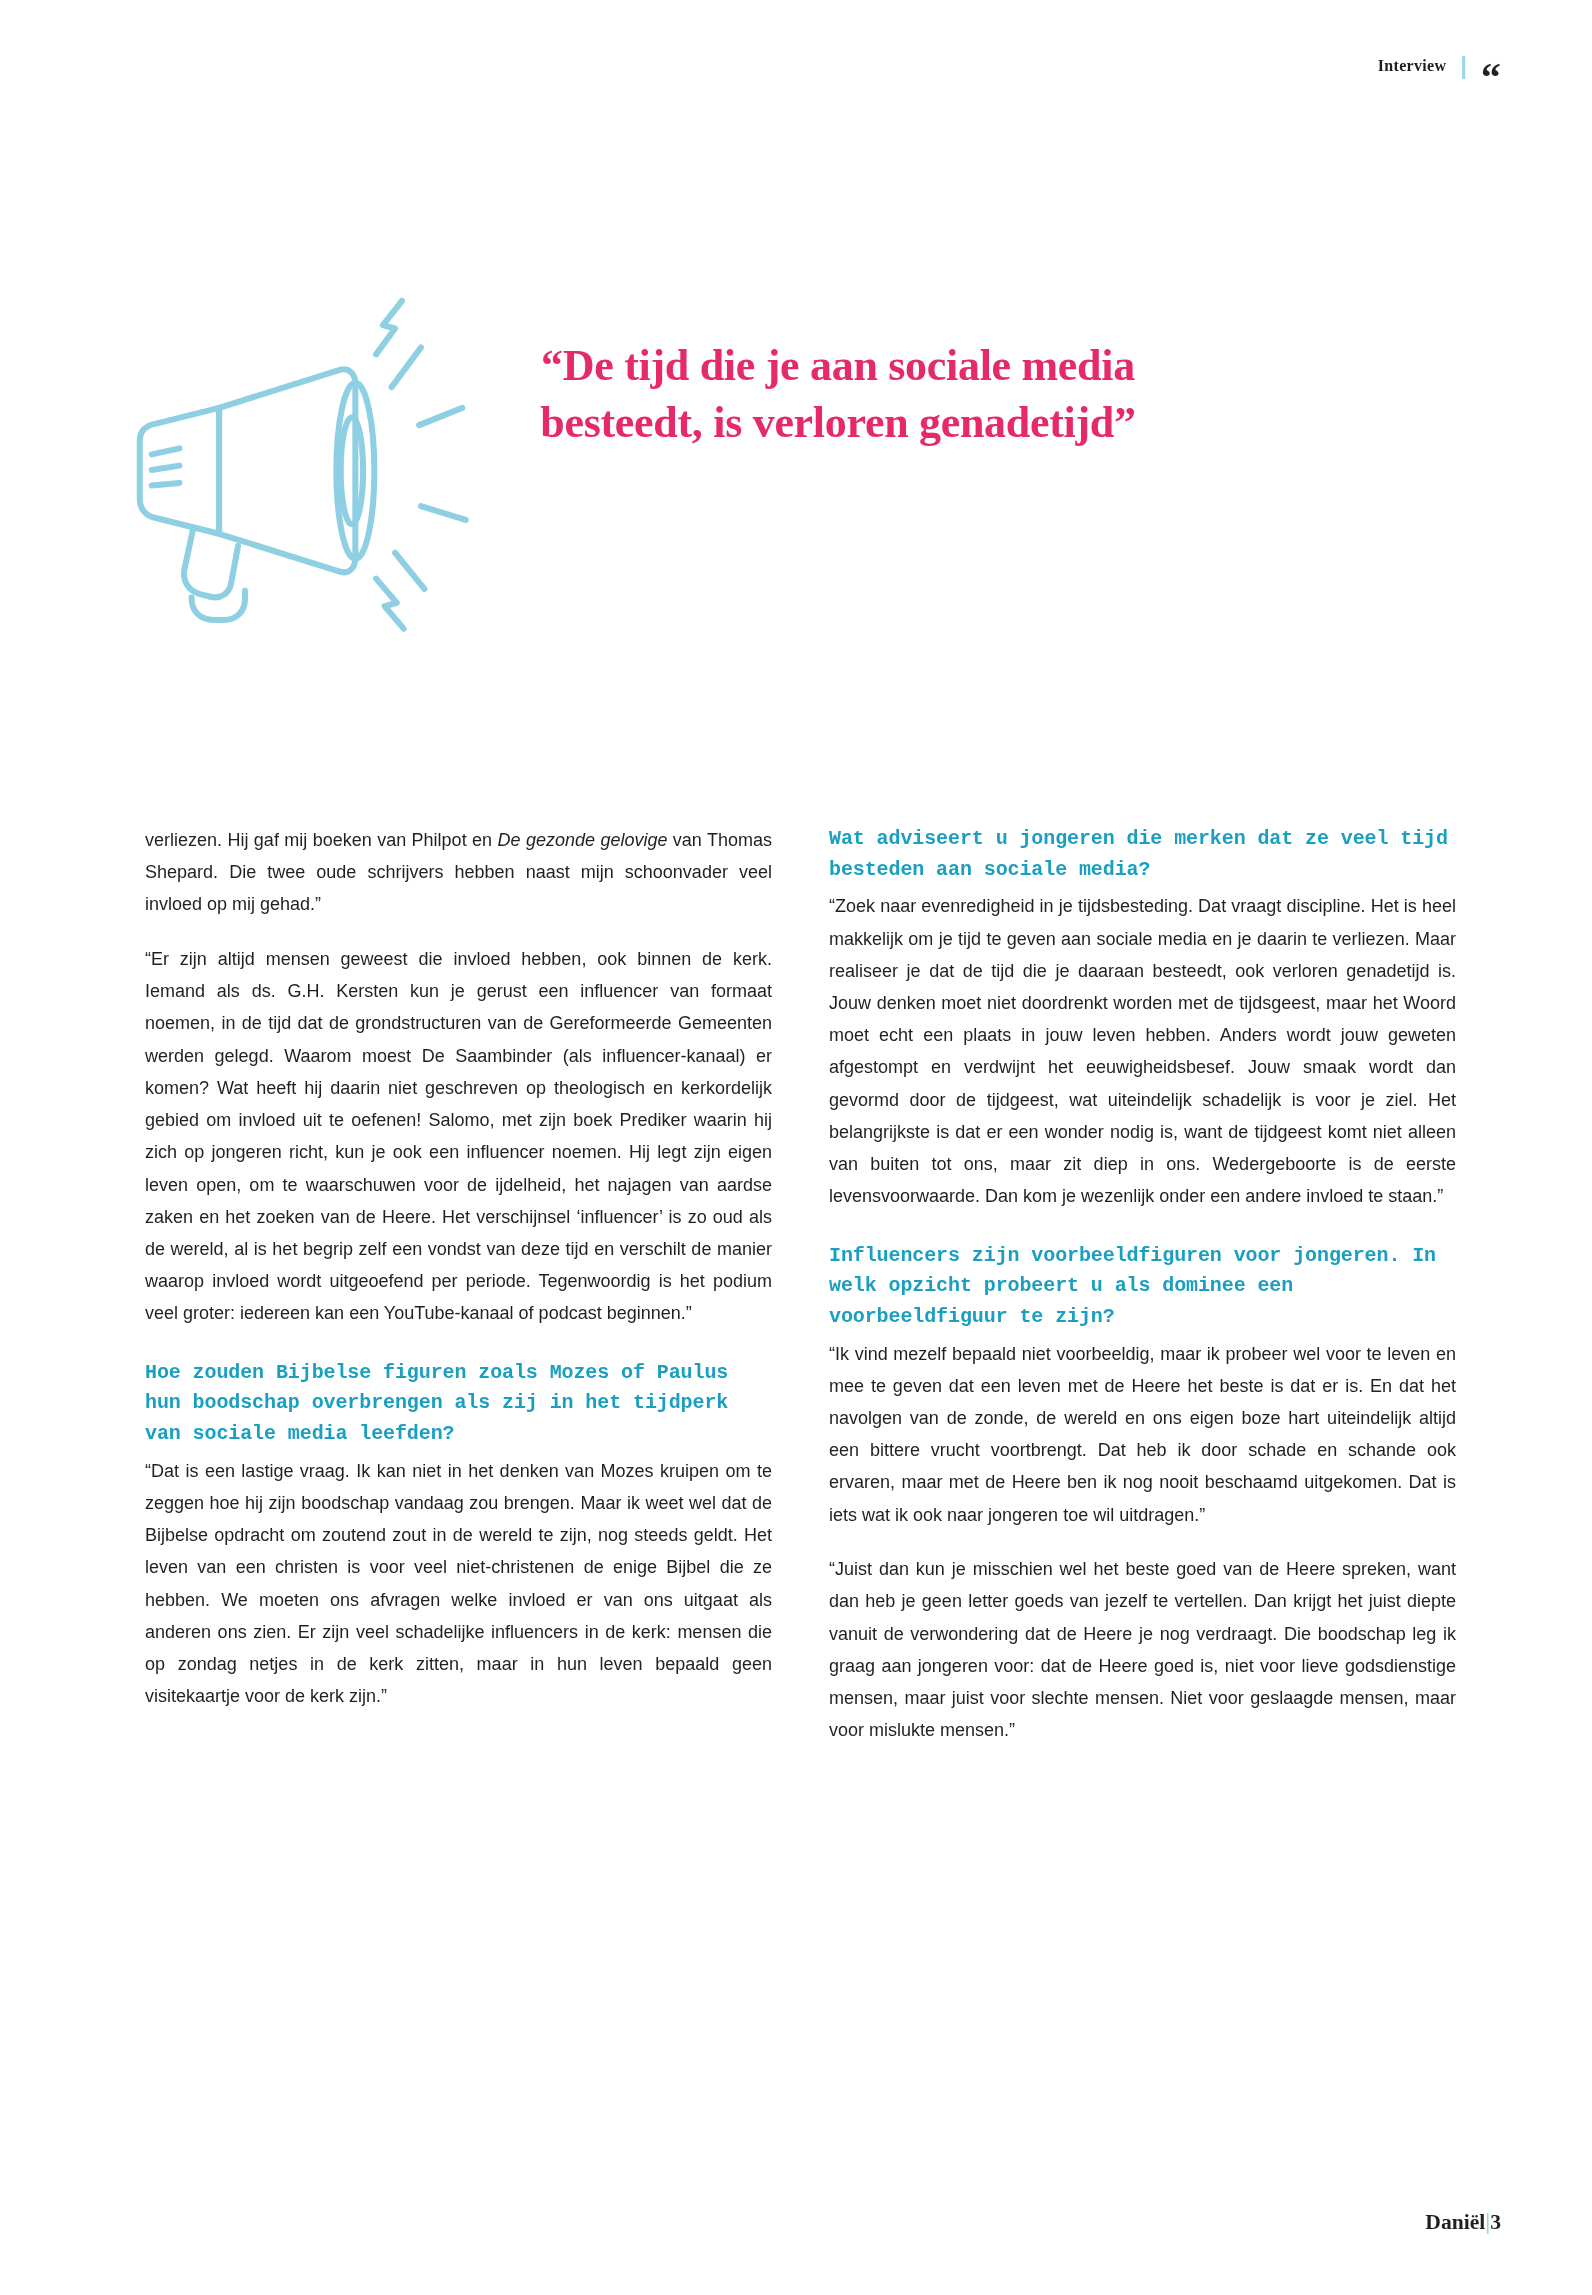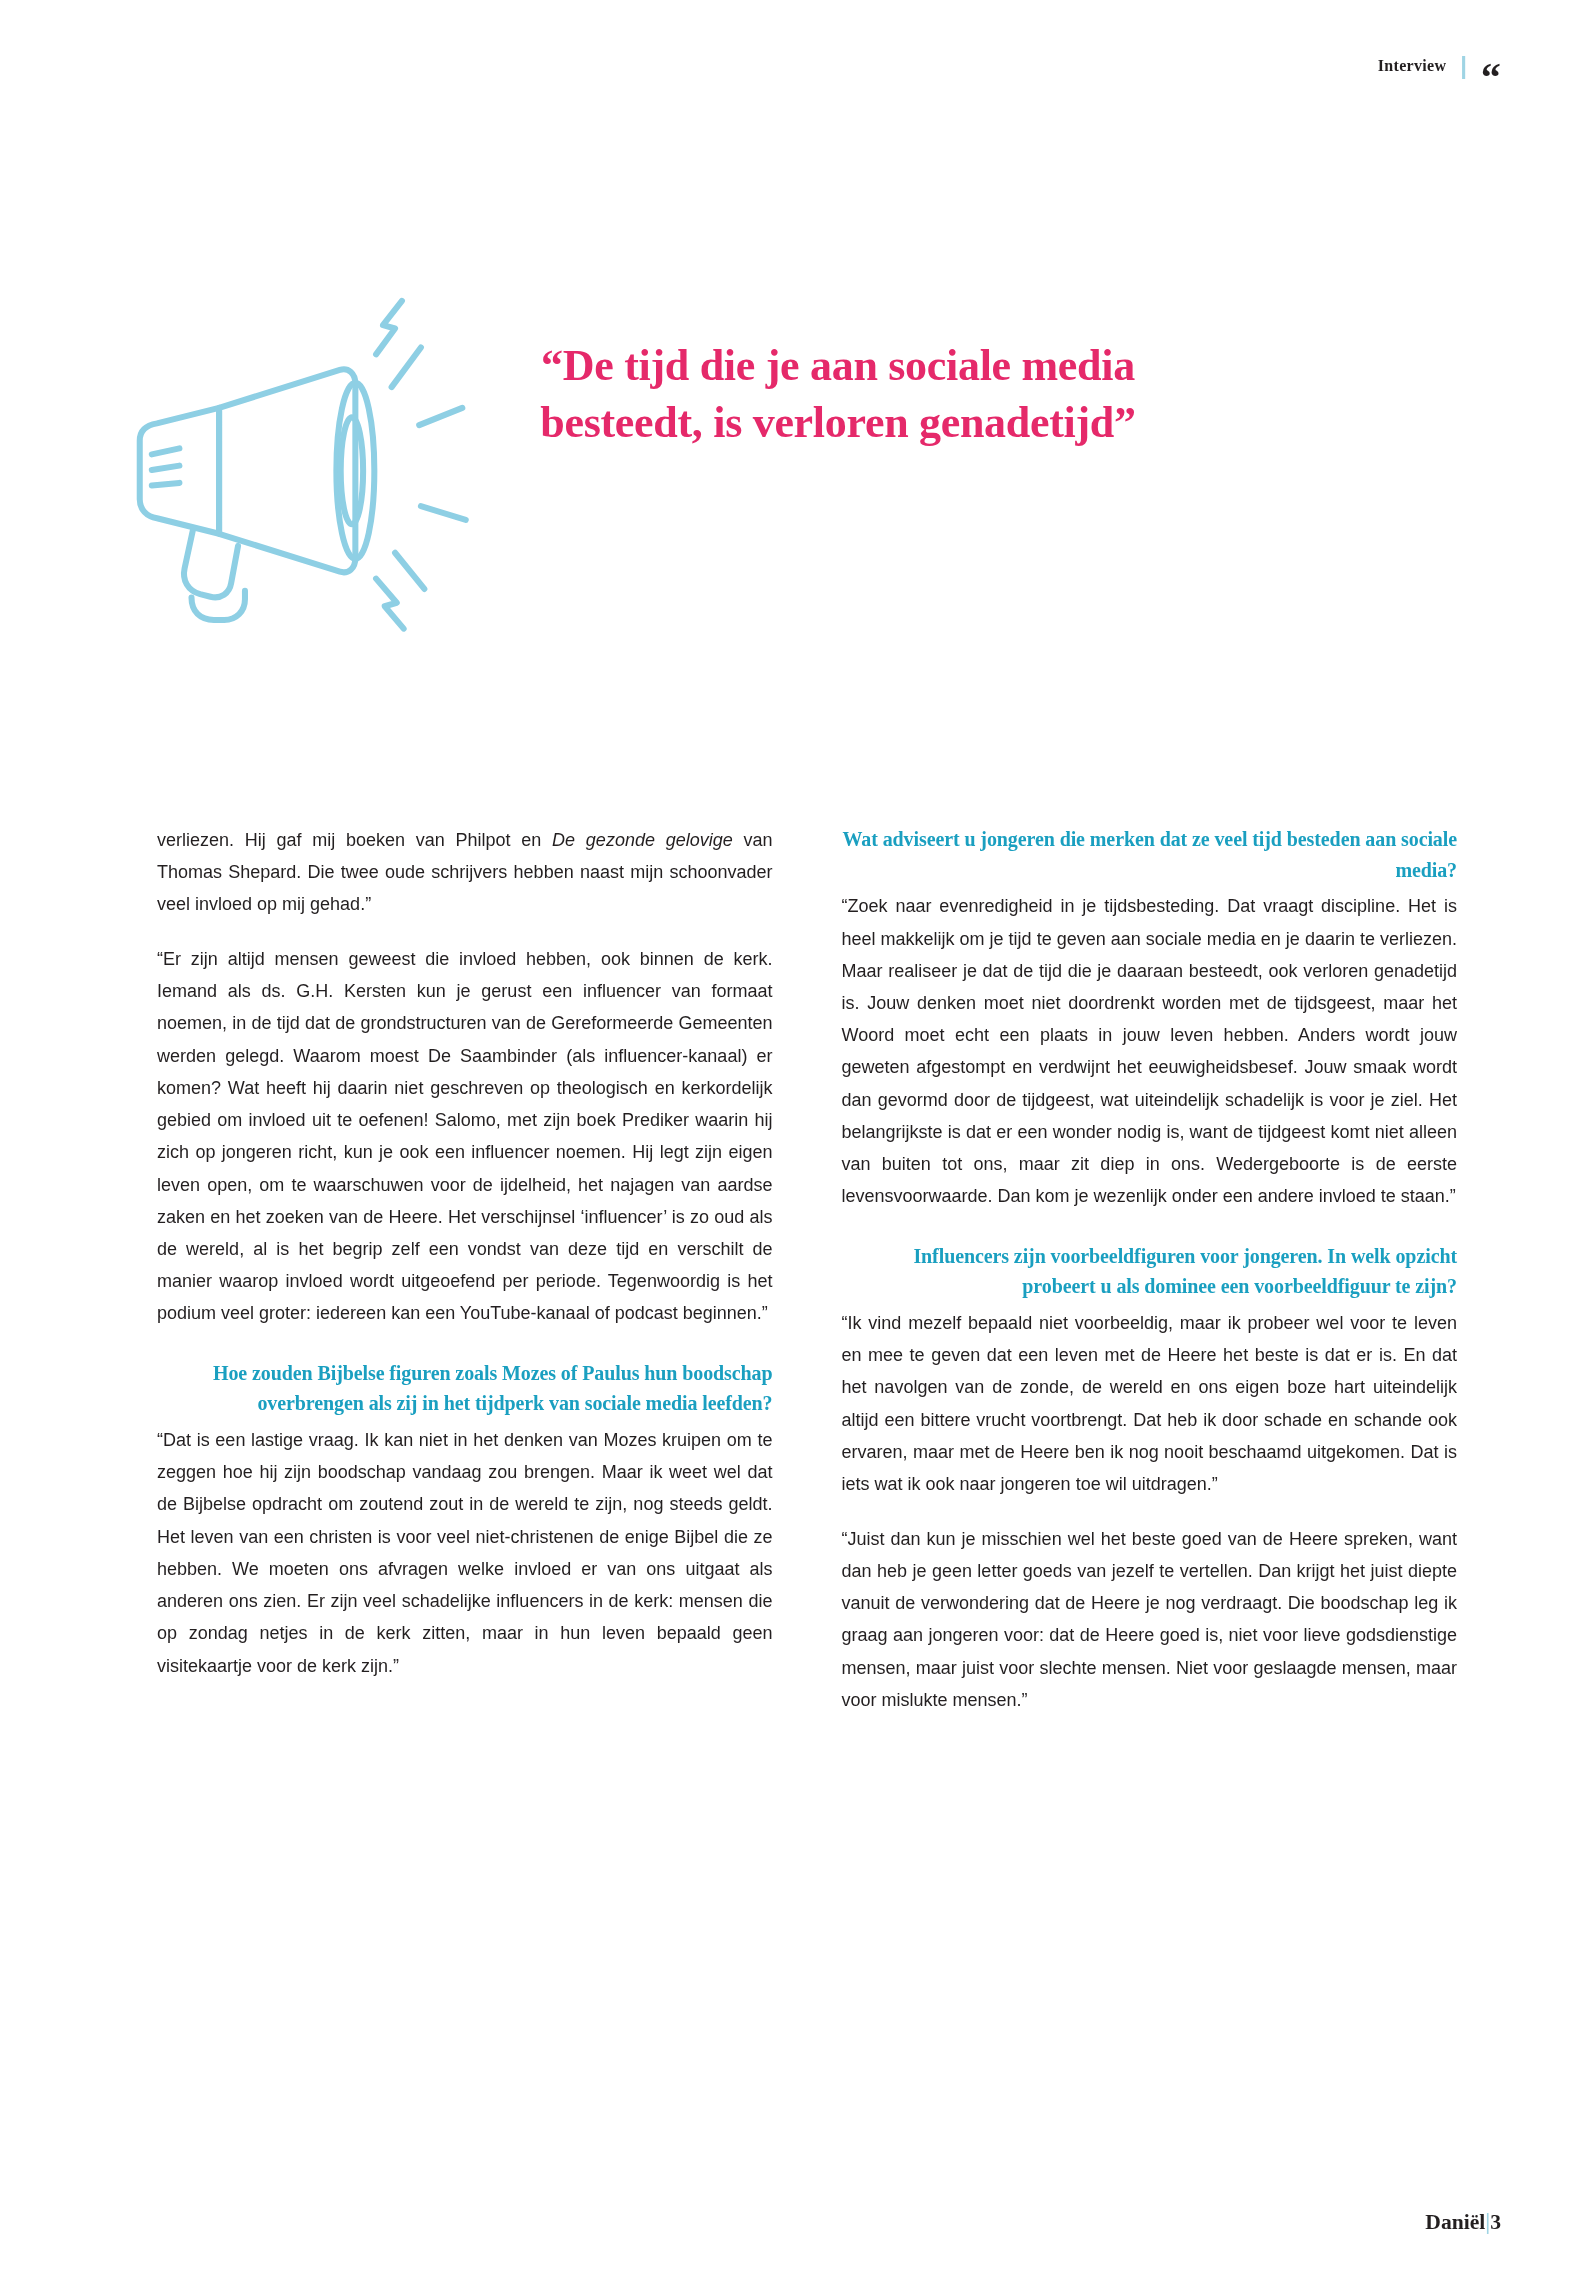--- a/index.html
+++ b/index.html
@@ -83,31 +83,29 @@
   .columns {
     position: absolute;
     top: 824px;
     left: 145px;
     width: 1312px;
     display: flex;
     gap: 57px;
   }
   .col {
     width: 627px;
-    margin-left: 12px;
   }
   .q {
     color: #1a9fc0;
-    font-family: Liberation Serif, serif;
+    font-family: Liberation Mono, monospace;
     font-weight: bold;
     font-size: 20px;
     line-height: 1.53;
     margin: 0 0 5.2px 0;
     letter-spacing: -0.1px;
-    text-align: right;
   }
   .p {
     font-family: "Liberation Sans", sans-serif;
     font-size: 18px;
     line-height: 1.79;
     margin: 0 0 22.4px 0;
     text-align: justify;
     color: #231f20;
     hyphens: auto;
   }

